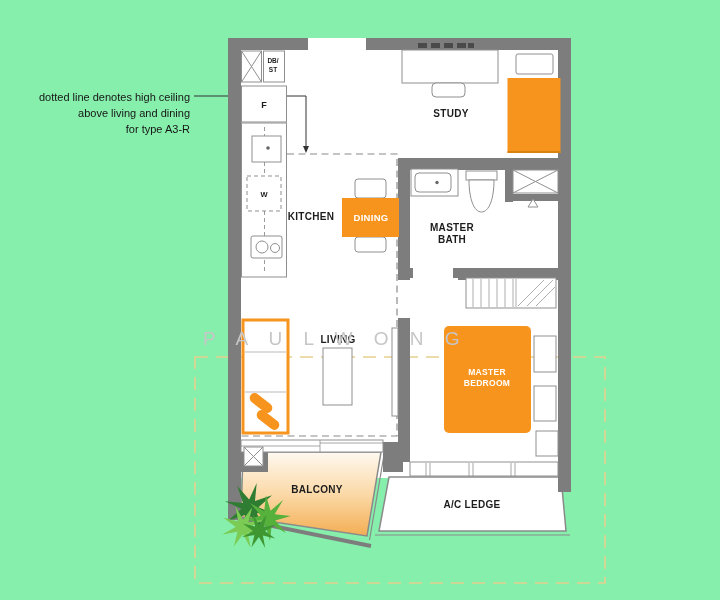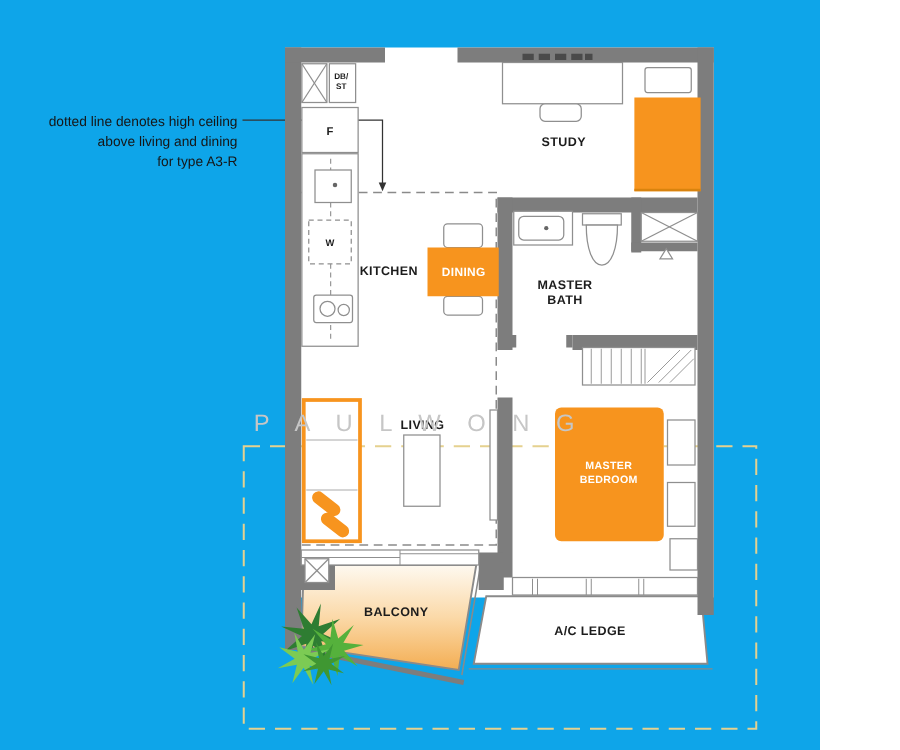--- a/index.html
+++ b/index.html
@@ -1,17 +1,17 @@
 <!DOCTYPE html>
 <html><head>
 <meta charset="utf-8">
 <style>
   html,body{margin:0;padding:0;background:#ffffff;}
   #stage{
-    position:relative;width:656px;height:600px;background:#0ea5e9;overflow:hidden;
+    position:relative;width:720px;height:600px;background:#86efac;overflow:hidden;
     font-family:"Liberation Sans", sans-serif;
   }
   svg text{font-family:"Liberation Sans", sans-serif;}
   .room-label{font-size:10px;font-weight:bold;fill:#1c1c1c;letter-spacing:.3px;}
   .room-label-white{font-weight:bold;fill:#ffffff;letter-spacing:.3px;}
   .tiny-label{font-size:6.5px;font-weight:bold;fill:#1c1c1c;}
   .annot{font-size:11px;fill:#161616;}
   .watermark{font-size:19px;letter-spacing:8px;fill:#c6c6c6;font-weight:normal;}
 </style>
 </head>

